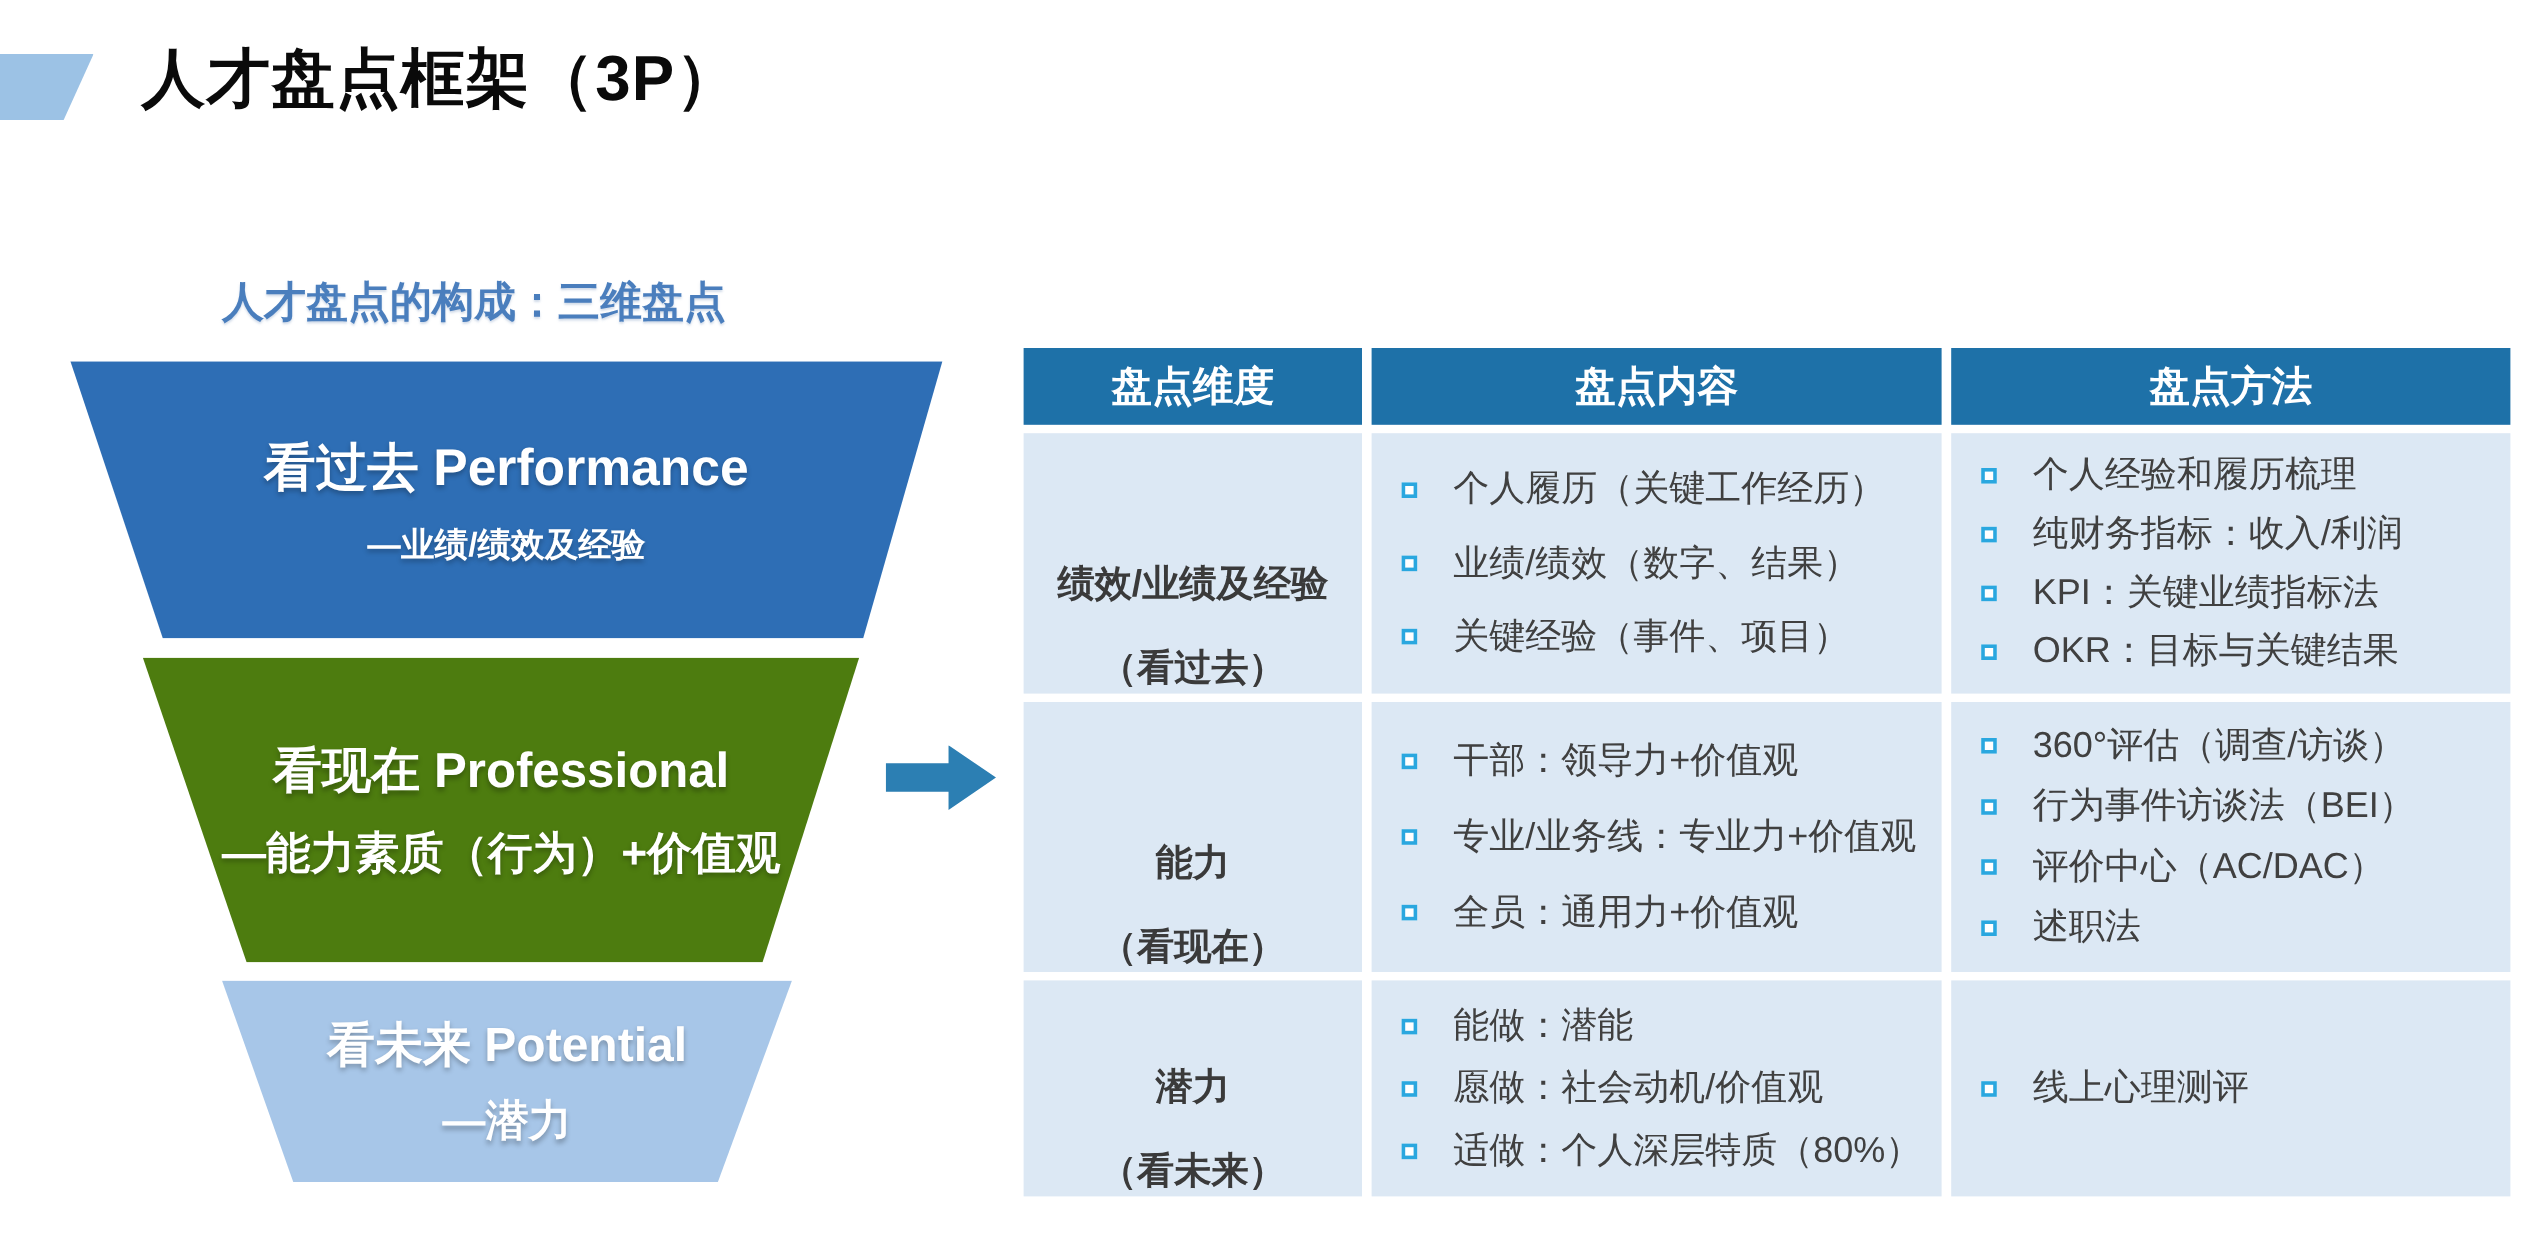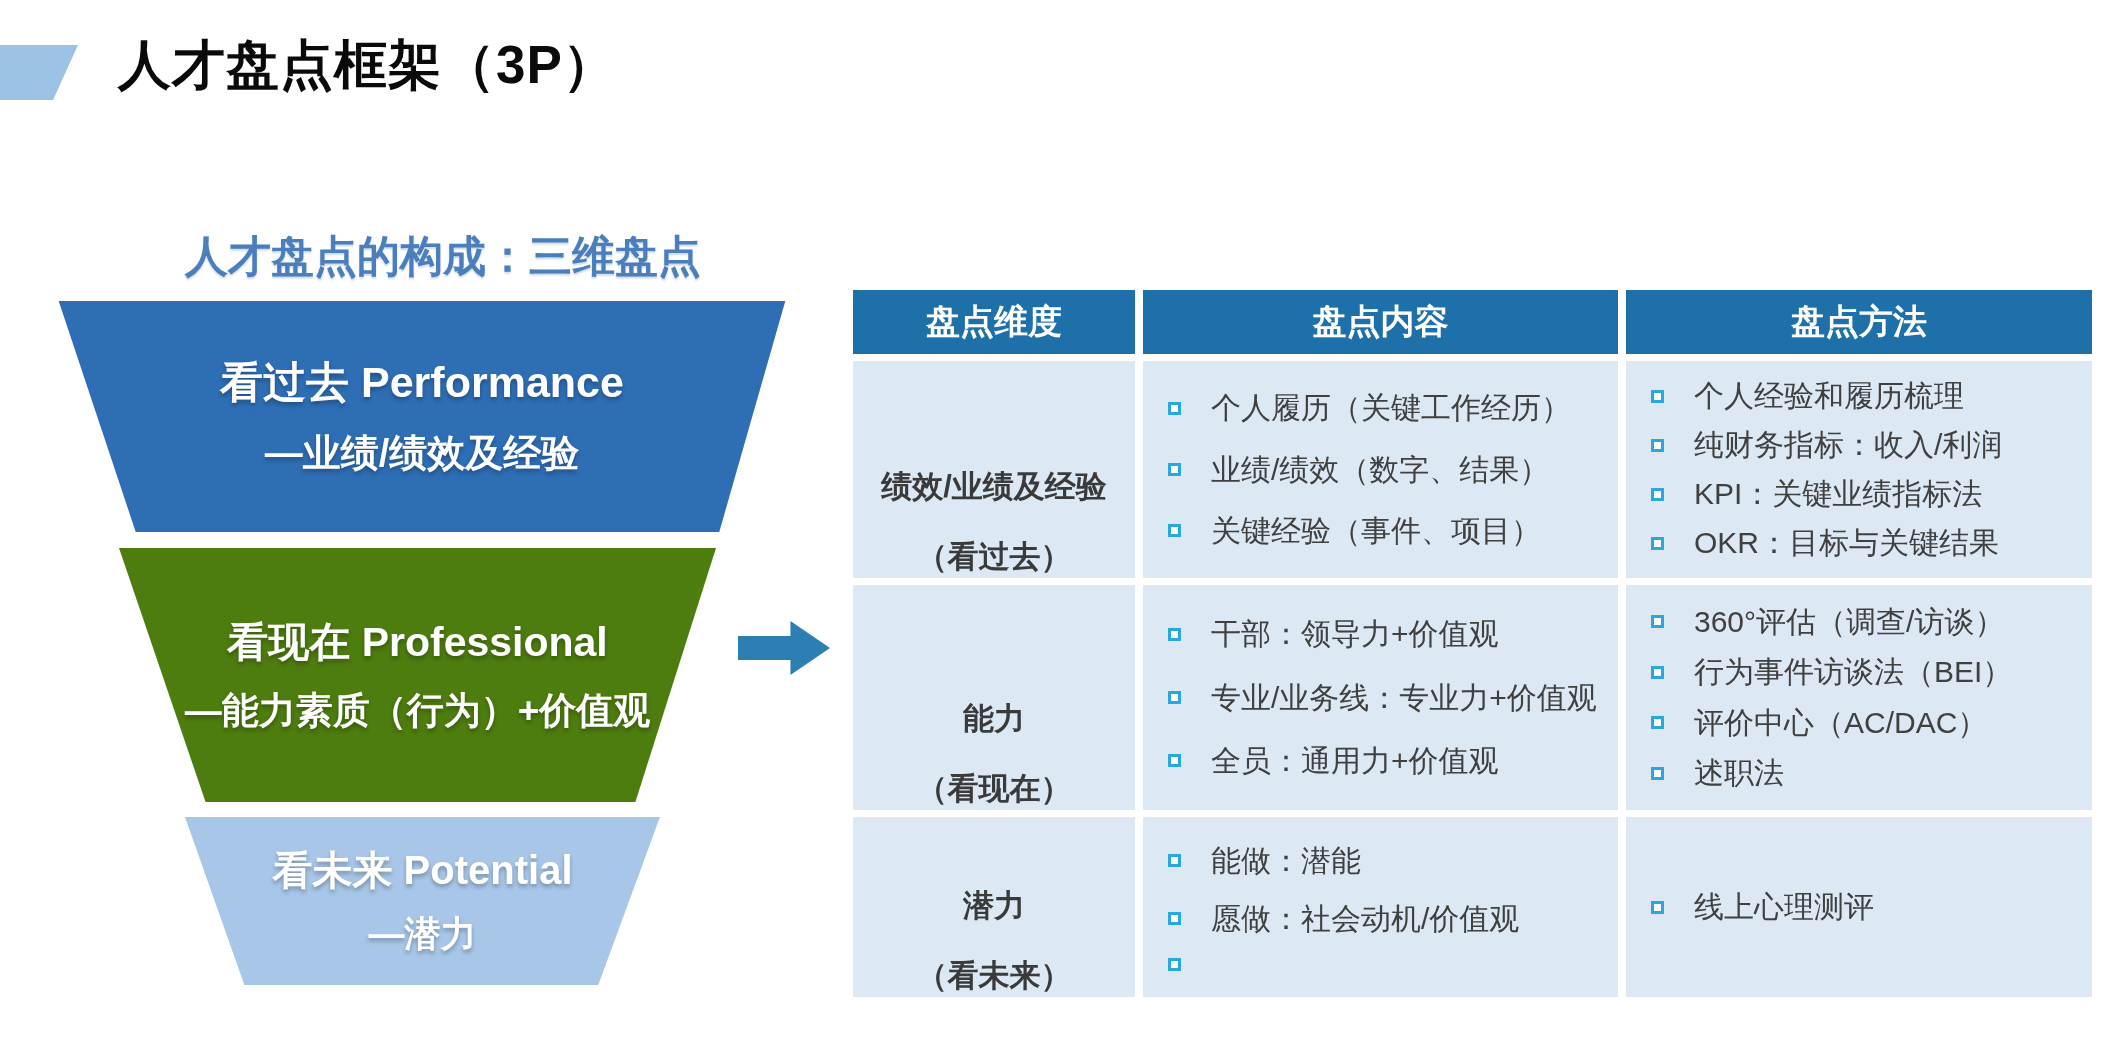--- a/index.html
+++ b/index.html
@@ -10,33 +10,33 @@
   
   .deco{
     position:absolute;left:0;top:45px;width:78px;height:55px;background:#9CC2E5;
     clip-path:polygon(0 0,100% 0,68% 100%,0 100%);
   }
   .title{
     position:absolute;left:118px;top:30px;font-size:53px;font-weight:700;color:#0a0a0a;
     letter-spacing:1px;white-space:nowrap;
   }
   .subtitle{
-    position:absolute;left:185px;top:228px;font-size:43px;font-weight:700;color:#4A7EBD;
+    position:absolute;left:185px;top:228px;font-size:35px;font-weight:700;color:#4A7EBD;
     text-shadow:0 2px 2px rgba(120,150,190,.35);white-space:nowrap;
   }
   
   .stage{
     position:absolute;display:flex;flex-direction:column;align-items:center;justify-content:center;
     color:#ffffff;font-weight:700;text-align:center;
   }
   .stage .l1,.stage .l2{text-shadow:0 3px 4px rgba(0,0,0,.28);white-space:nowrap;}
   .stage1{left:55px;top:301px;width:734px;height:231px;background:#2E6EB5;
     clip-path:polygon(0.5% 0,99.5% 0,90.5% 100%,11% 100%);gap:16px;}
   .stage1 .l1{font-size:43px;}
-  .stage1 .l2{font-size:38px;}
+  .stage1 .l2{font-size:28px;}
   .stage2{left:119px;top:548px;width:597px;height:254px;background:#4d7c0f;
     clip-path:polygon(0 0,100% 0,86.5% 100%,14.5% 100%);gap:16px;}
   .stage2 .l1{font-size:41px;}
   .stage2 .l2{font-size:37px;}
   .stage3{left:185px;top:817px;width:475px;height:168px;background:#A7C6E8;
     clip-path:polygon(0 0,100% 0,87% 100%,12.5% 100%);gap:12px;}
   .stage3 .l1{font-size:40px;}
   .stage3 .l2{font-size:36px;}
   .arrow{
     position:absolute;left:738px;top:621px;width:92px;height:54px;background:#2C7FB3;
@@ -180,20 +180,21 @@
       <div class="bullet">
         <span class="sq"></span>
         <span class="bt">能做：潜能</span>
       </div>
       <div class="bullet">
         <span class="sq"></span>
         <span class="bt">愿做：社会动机/价值观</span>
       </div>
       <div class="bullet">
         <span class="sq"></span>
+        <span class="bt">适做：个人深层特质（80%）</span>
       </div>
     </div>
     <div class="cell bullets">
       <div class="bullet">
         <span class="sq"></span>
         <span class="bt">线上心理测评</span>
       </div>
     </div>
   </div>
 

